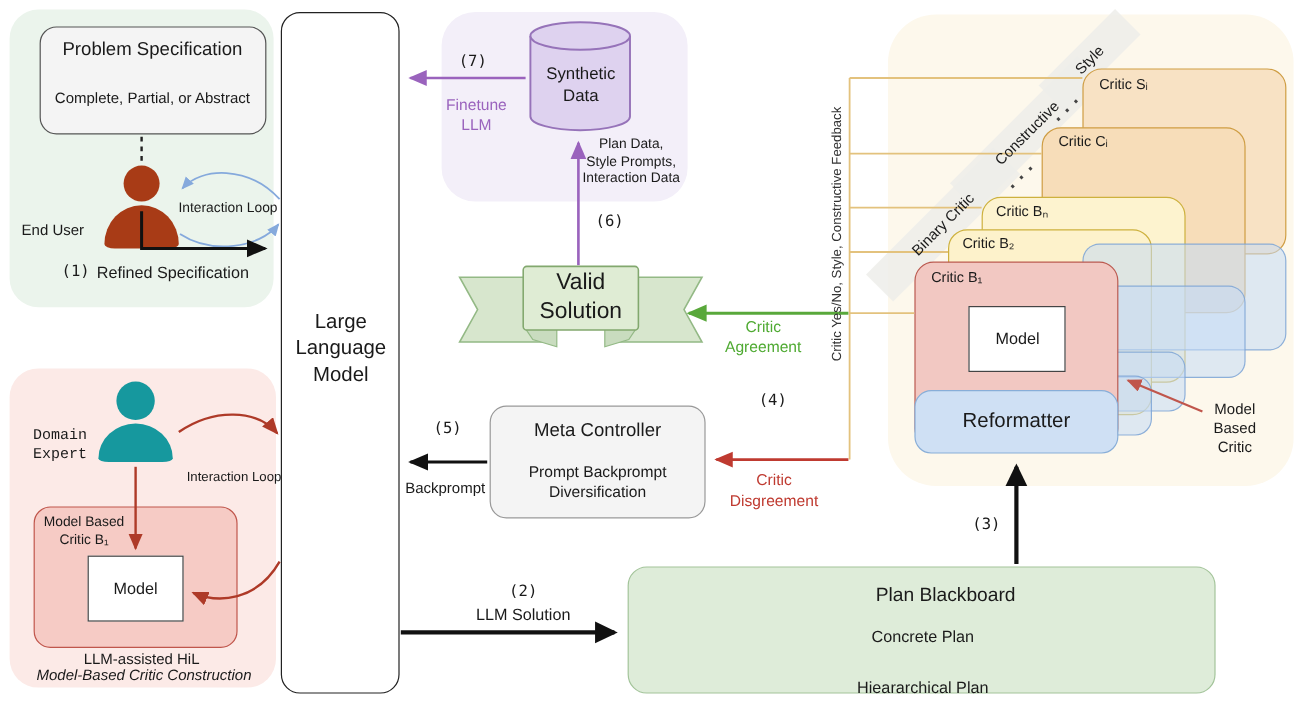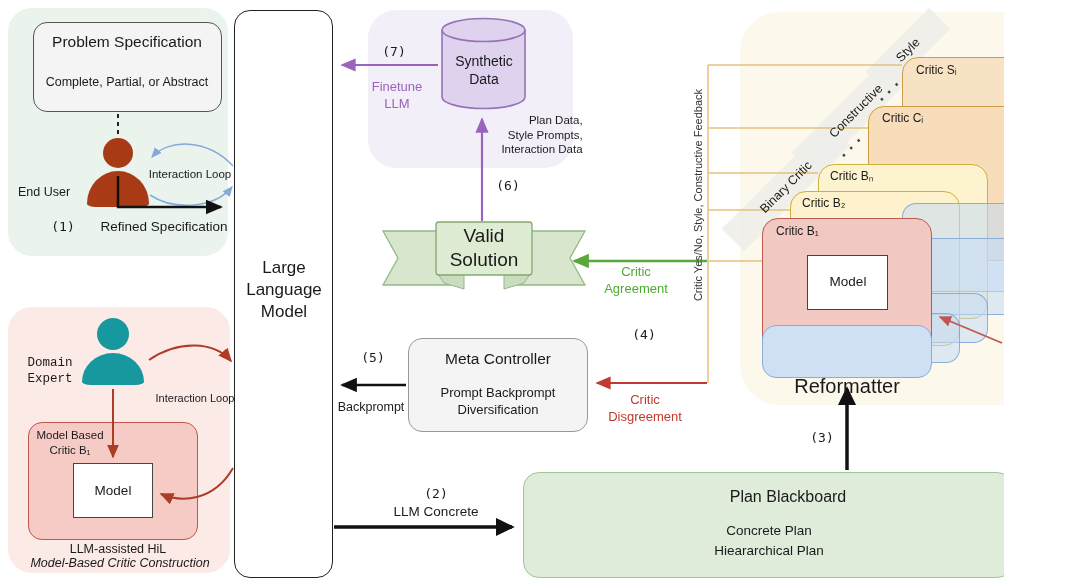--- a/index.html
+++ b/index.html
@@ -1,16 +1,16 @@
 <!DOCTYPE html>
 <html><head>
 <meta charset="utf-8">
 <style>
   html,body{margin:0;padding:0;background:#ffffff;}
-  #canvas{position:relative;width:1004px;height:588px;background:#ffffff;overflow:hidden;
+  #canvas{position:relative;width:1080px;height:588px;background:#ffffff;overflow:hidden;
           font-family:"Liberation Sans",sans-serif;}
   .panel{position:absolute;border-radius:24px;z-index:1;}
   .band{position:absolute;z-index:2;background:#ededea;opacity:.85;}
   .card{position:absolute;border-radius:16px;z-index:3;box-sizing:border-box;}
   .box{position:absolute;box-sizing:border-box;z-index:5;}
   #overlay{position:absolute;left:0;top:0;z-index:7;pointer-events:none;}
   .lbl{position:absolute;z-index:9;color:#1a1a1a;white-space:pre-line;text-align:center;
        transform:translate(-50%,-50%);line-height:1.28;}
   .lbl-left{position:absolute;z-index:9;color:#1a1a1a;white-space:pre;text-align:left;line-height:1.2;}
   .mono{font-family:"DejaVu Sans Mono",monospace;}
@@ -139,56 +139,56 @@
       <path d="M504,274 L530,274 L524,283 L504,289 Z" fill="#c9dcbf" stroke="#93b985" stroke-width="1"></path>
       <rect x="436" y="222" width="96" height="53" rx="3" fill="#dfecd4" stroke="#82a86e" stroke-width="1.3"></rect>
     </g>
   </svg>
 
   <div class="lbl" style="left:127px;top:42px;font-size:15.5px;">Problem Specification</div>
   <div class="lbl" style="left:127px;top:82px;font-size:12.5px;">Complete, Partial, or Abstract</div>
   <div class="lbl" style="left:44px;top:192px;font-size:12.5px;">End User</div>
   <div class="lbl" style="left:190px;top:174px;font-size:11.5px;">Interaction Loop</div>
   <div class="lbl mono" style="left:63px;top:227px;font-size:13px;">(1)</div>
-  <div class="lbl" style="left:164px;top:227px;font-size:13.5px;">Refined Specification</div>
+  <div class="lbl" style="left:144px;top:227px;font-size:13.5px;">Refined Specification</div>
 
   <div class="lbl" style="left:284px;top:290px;font-size:17px;">Large
 Language
 Model</div>
 
   <div class="lbl mono" style="left:394px;top:52px;font-size:13px;">(7)</div>
   <div class="lbl" style="left:397px;top:96px;font-size:13px;color:#9a63bd;">Finetune
 LLM</div>
   <div class="lbl" style="left:484px;top:71px;font-size:14px;">Synthetic
 Data</div>
-  <div class="lbl" style="left:542px;top:135px;font-size:11.5px;text-align:right;">Plan Data,
+  <div class="lbl" style="left:526px;top:135px;font-size:11.5px;">Plan Data,
 Style Prompts,
 Interaction Data</div>
   <div class="lbl mono" style="left:508px;top:186px;font-size:13px;">(6)</div>
 
   <div class="lbl" style="left:484px;top:248px;font-size:19px;">Valid
 Solution</div>
   <div class="lbl" style="left:636px;top:281px;font-size:13px;color:#4faa32;">Critic
 Agreement</div>
 
   <div class="lbl" style="left:498px;top:359px;font-size:15.5px;">Meta Controller</div>
   <div class="lbl" style="left:498px;top:402px;font-size:13px;">Prompt Backprompt
 Diversification</div>
   <div class="lbl mono" style="left:373px;top:358px;font-size:13px;">(5)</div>
   <div class="lbl" style="left:371px;top:407px;font-size:12.5px;">Backprompt</div>
   <div class="lbl mono" style="left:644px;top:335px;font-size:13px;">(4)</div>
   <div class="lbl" style="left:645px;top:409px;font-size:13px;color:#bf3a30;">Critic
 Disgreement</div>
 
   <div class="lbl mono" style="left:436px;top:494px;font-size:13px;">(2)</div>
-  <div class="lbl" style="left:436px;top:512px;font-size:13.5px;">LLM Concrete</div>
+  <div class="lbl" style="left:436px;top:512px;font-size:13.5px;">LLM Solution</div>
 
   <div class="lbl" style="left:769px;top:497px;font-size:16px;margin-left:19px;">Plan Blackboard</div>
   <div class="lbl" style="left:769px;top:531px;font-size:13.5px;">Concrete Plan</div>
-  <div class="lbl" style="left:769px;top:551px;font-size:13.5px;">Hieararchical Plan</div>
+  <div class="lbl" style="left:769px;top:573px;font-size:13.5px;">Hieararchical Plan</div>
   <div class="lbl mono" style="left:822px;top:438px;font-size:13px;">(3)</div>
 
   <div class="lbl" style="left:50px;top:371px;font-size:12.5px;font-family:Liberation Mono, monospace;">Domain
 Expert</div>
   <div class="lbl" style="left:195px;top:398px;font-size:11px;">Interaction Loop</div>
   <div class="lbl" style="left:70px;top:443px;font-size:11.5px;">Model Based
 Critic B₁</div>
   <div class="lbl" style="left:113px;top:491px;font-size:13.5px;">Model</div>
   <div class="lbl" style="left:118px;top:549px;font-size:12.5px;">LLM-assisted HiL</div>
   <div class="lbl" style="left:120px;top:563px;font-size:12.5px;font-style:italic;">Model-Based Critic Construction</div>
@@ -200,17 +200,17 @@
   <div class="lbl rot45" style="left:852px;top:148px;font-size:17px;font-weight:bold;color:#444;">· · ·</div>
   <div class="lbl rot45" style="left:890px;top:92px;font-size:17px;font-weight:bold;color:#444;">· · ·</div>
 
   <div class="lbl-left" style="left:916px;top:63px;font-size:12px;">Critic Sᵢ</div>
   <div class="lbl-left" style="left:882px;top:111px;font-size:12px;">Critic Cᵢ</div>
   <div class="lbl-left" style="left:830px;top:169px;font-size:12px;">Critic Bₙ</div>
   <div class="lbl-left" style="left:802px;top:196px;font-size:12px;">Critic B₂</div>
   <div class="lbl-left" style="left:776px;top:224px;font-size:12px;">Critic B₁</div>
 
   <div class="lbl" style="left:848px;top:282px;font-size:13.5px;">Model</div>
-  <div class="lbl" style="left:847px;top:351px;font-size:20px;margin-top:36px;">Reformatter</div>
+  <div class="lbl" style="left:847px;top:351px;font-size:17px;">Reformatter</div>
   <div class="lbl" style="left:1029px;top:357px;font-size:12.5px;">Model Based
 Critic</div>
 
 </div>
 
 </body></html>

